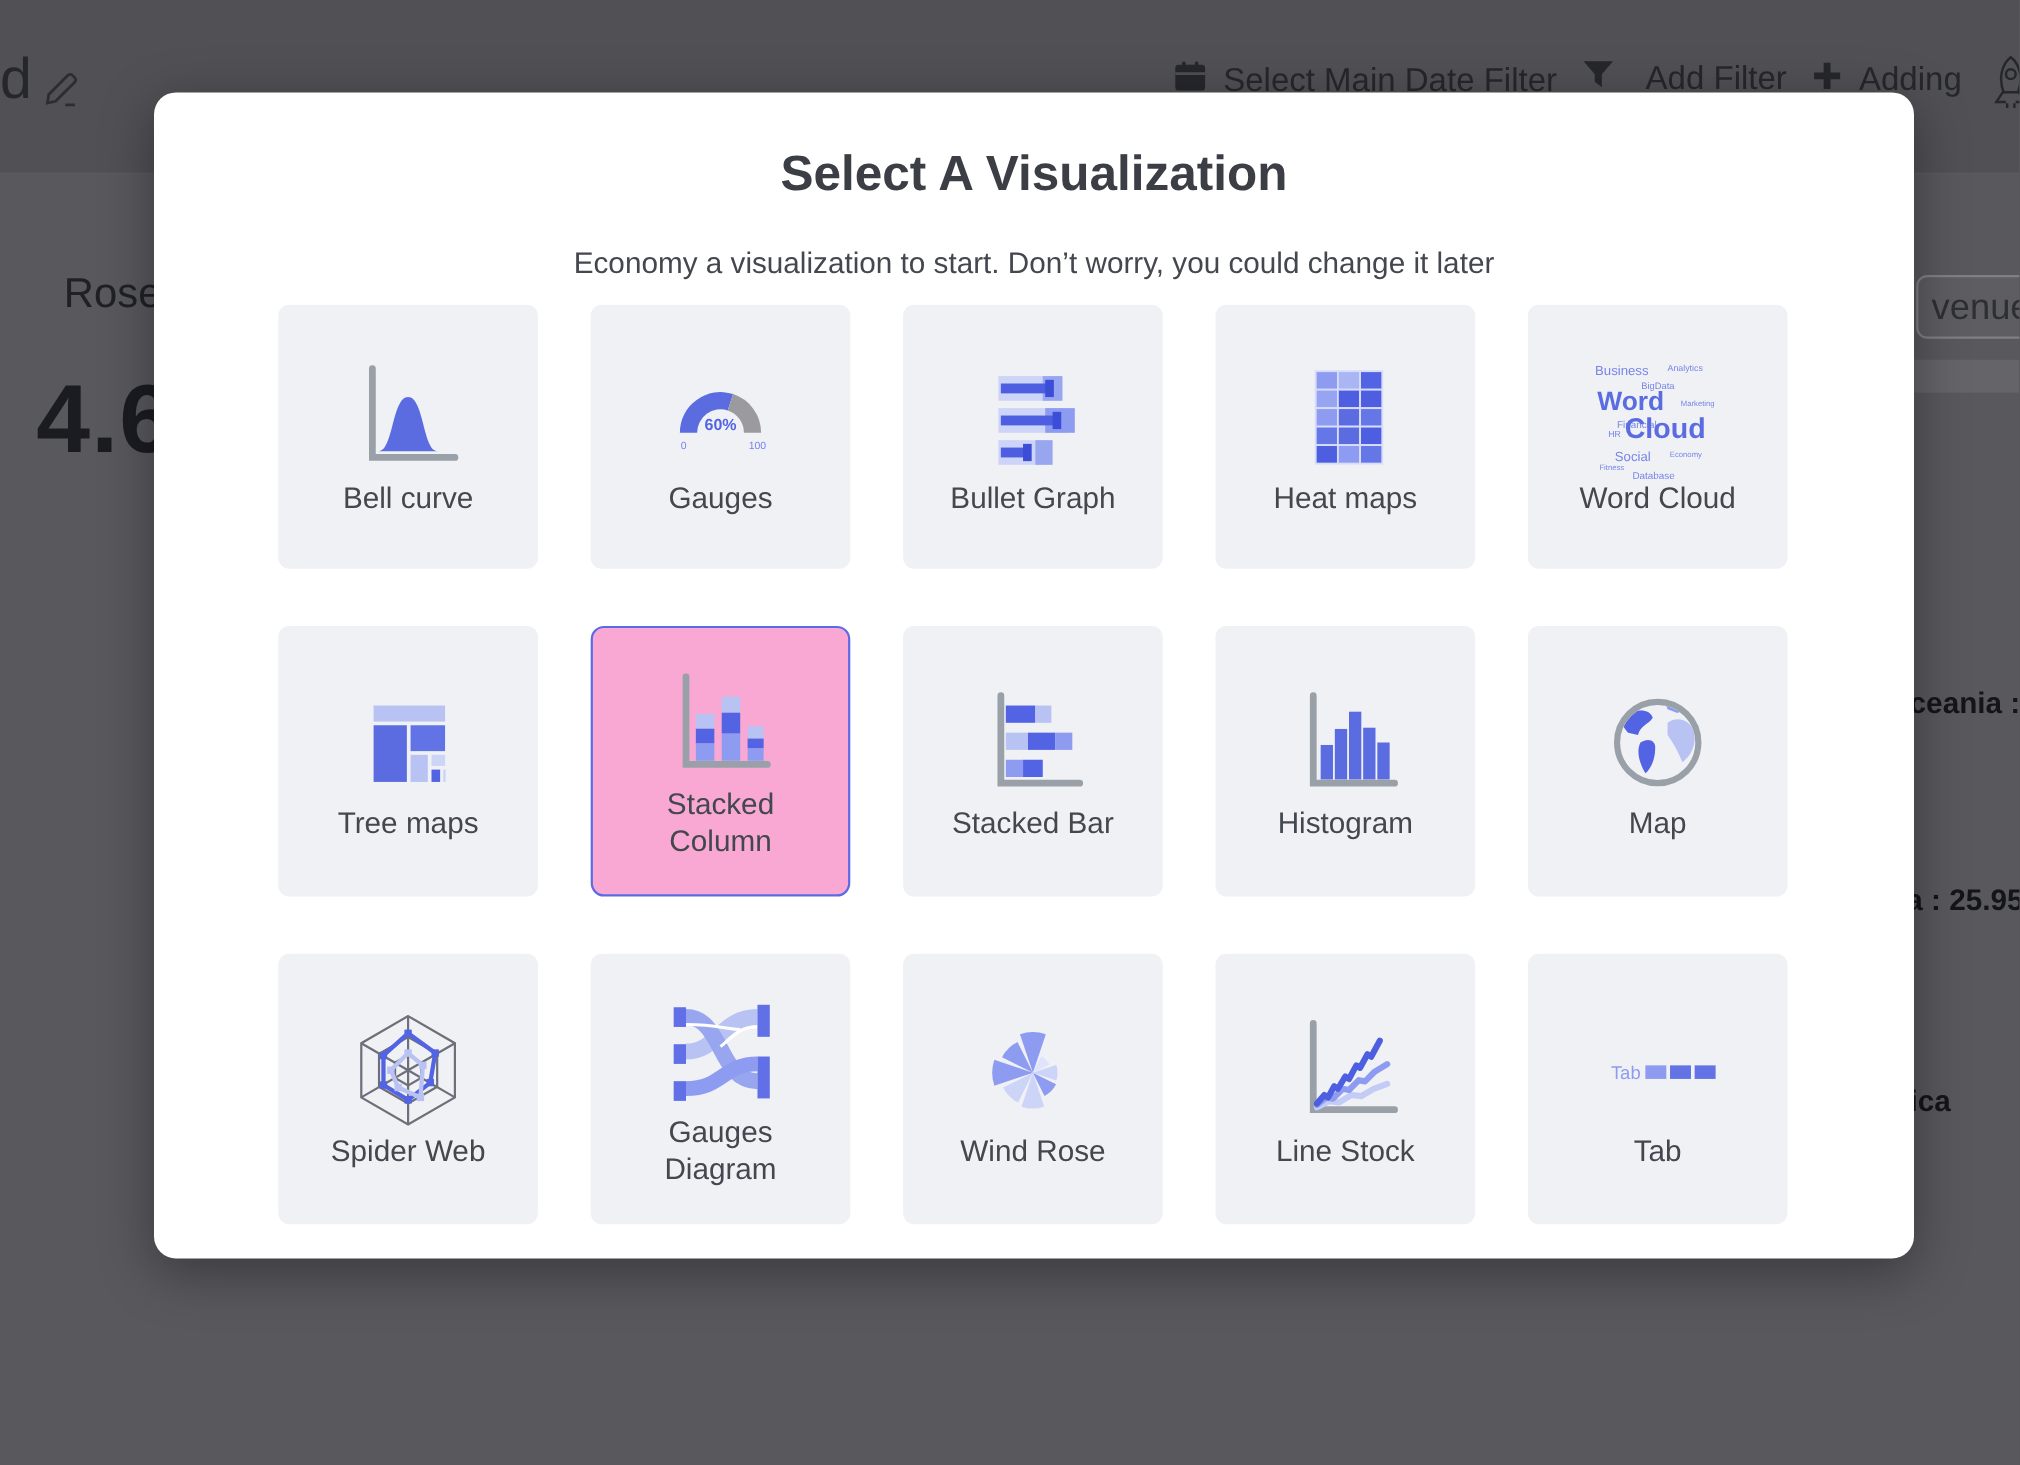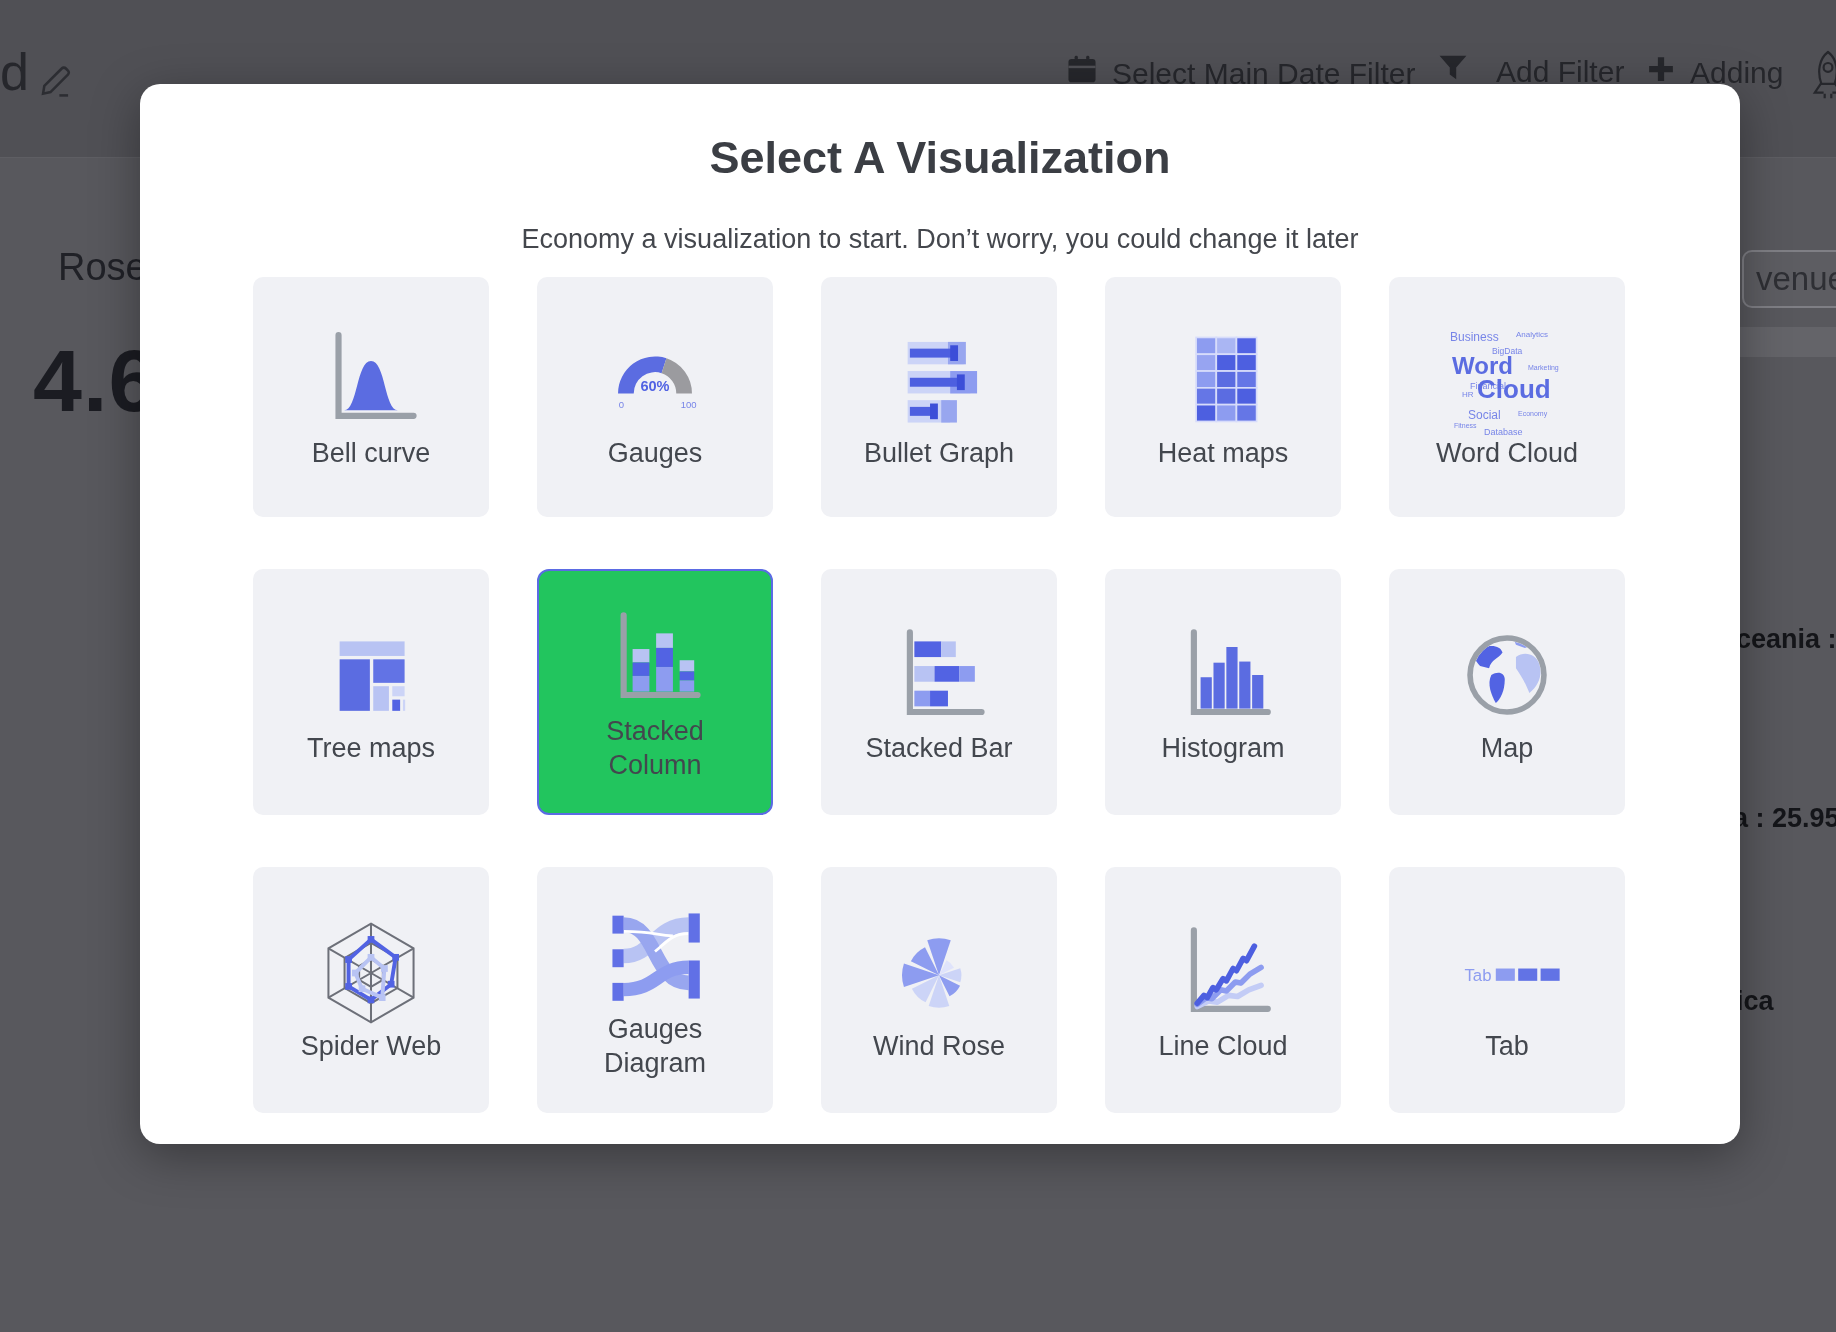--- a/index.html
+++ b/index.html
@@ -25,21 +25,21 @@
     border-radius:20px;box-shadow:0 12px 48px rgba(0,0,0,0.35);z-index:10;overflow:hidden;}
   .modal-title{position:absolute;left:0;right:0;top:48px;text-align:center;
     font-size:45px;font-weight:700;color:#3b3e44;}
   .modal-subtitle{position:absolute;left:0;right:0;top:140px;text-align:center;
     font-size:27px;color:#44474d;}
   .grid{position:absolute;left:113px;top:193px;width:1372px;display:grid;
     grid-template-columns:repeat(5,236px);column-gap:48px;
     grid-template-rows:240px 246px 246px 43px;row-gap:52px;}
   .tile{background:#f0f1f5;border-radius:10px;display:flex;flex-direction:column;
     align-items:center;justify-content:center;gap:0;cursor:pointer;}
-  .tile.selected{border:2px solid #5b6be4;background:#22c55e;border-radius:12px;}
+  .tile.selected{border:2px solid #5b6be4;background:#f9a8d4;border-radius:12px;}
   .tile.partial{border-radius:10px 10px 0 0;background:linear-gradient(#f0f1f5,#f4f5f9);}
   .icon-box{width:126px;height:112px;display:flex;align-items:center;justify-content:center;}
   .tile-label{font-size:27px;font-weight:500;color:#43474e;text-align:center;
     line-height:34px;max-width:180px;}
   svg text{font-family:"Liberation Sans",sans-serif;}
   
   .wc{position:relative;width:126px;height:112px;}
   .wc span{position:absolute;color:#7785e8;white-space:nowrap;}
   .wc .big{color:#5b6ce1;font-weight:700;}
   .wc-business{left:6px;top:6px;font-size:12px;}
@@ -366,21 +366,21 @@
 
       <div class="tile">
         <div class="icon-box">
           <svg width="112" height="112" viewBox="0 0 100 100">
             <path d="M24,12 L24,82 L90,82" fill="none" stroke="#9aa0a8" stroke-width="5.5" stroke-linecap="round"></path>
             <polyline points="27,80 37,75 45,76 55,70 63,71 73,65 84,61" fill="none" stroke="#c3ccf6" stroke-width="5" stroke-linejoin="round" stroke-linecap="round"></polyline>
             <polyline points="27,78 35,72 40,73 48,65 53,66 61,58 66,59 74,51 84,45" fill="none" stroke="#8d9cf0" stroke-width="5" stroke-linejoin="round" stroke-linecap="round"></polyline>
             <polyline points="27,77 33,70 36,72 41,63 44,65 50,55 53,57 59,46 62,48 68,37 71,39 78,26" fill="none" stroke="#4d5fe0" stroke-width="5" stroke-linejoin="round" stroke-linecap="round"></polyline>
           </svg>
         </div>
-        <div class="tile-label">Line Cloud</div>
+        <div class="tile-label">Line Stock</div>
       </div>
 
       <div class="tile">
         <div class="icon-box">
           <svg width="112" height="112" viewBox="0 0 100 100">
             <text x="12" y="57" font-size="15" fill="#8d9cf0">Tab</text>
             <rect x="40" y="46" width="17" height="11" fill="#8d9cf0"></rect>
             <rect x="60" y="46" width="17" height="11" fill="#6273e5"></rect>
             <rect x="80" y="46" width="17" height="11" fill="#6273e5"></rect>
           </svg>

